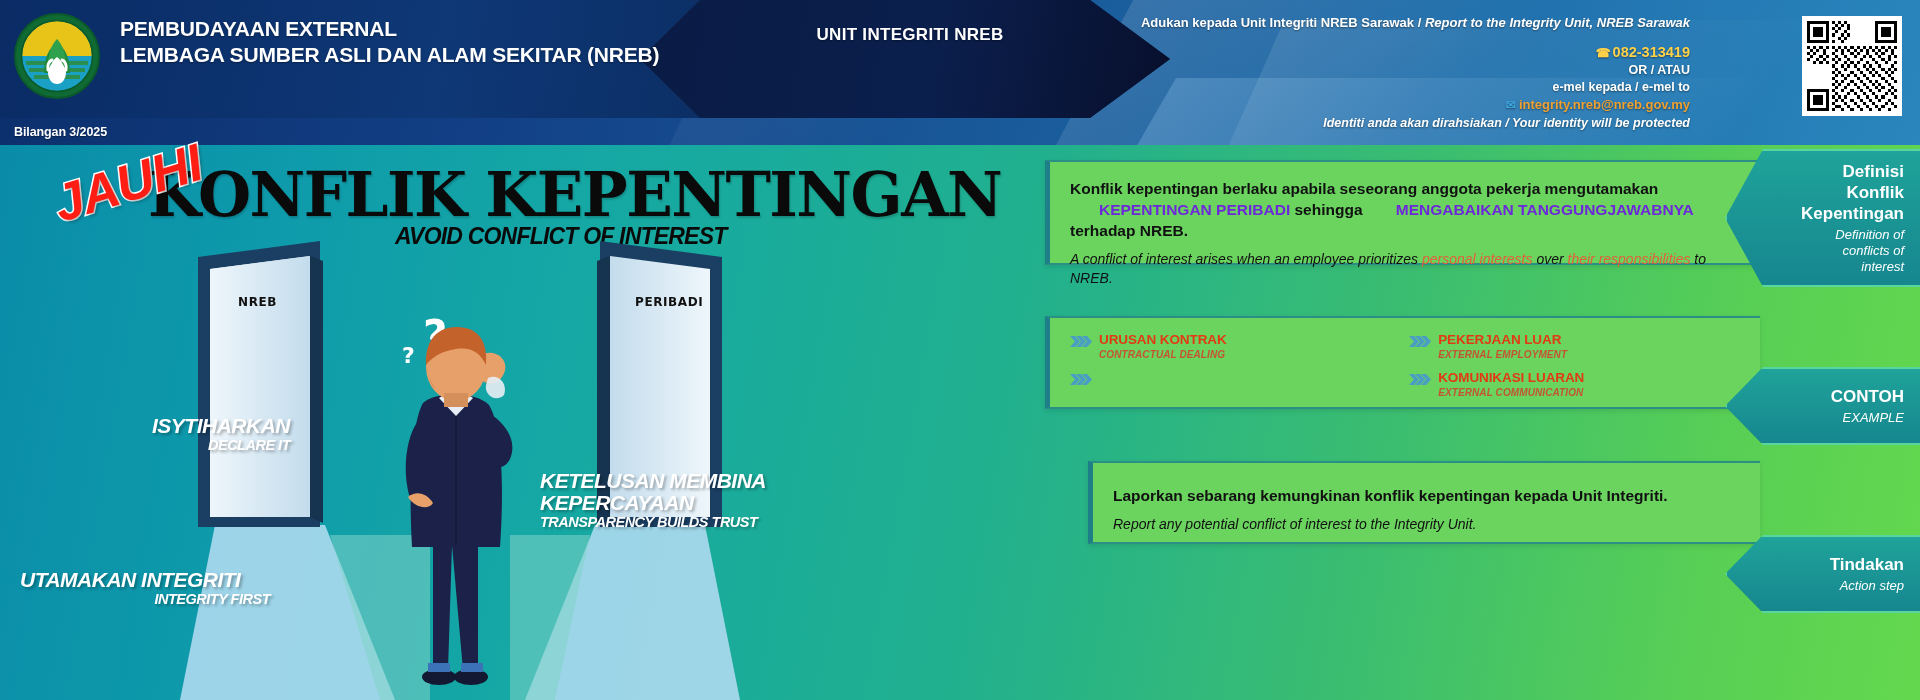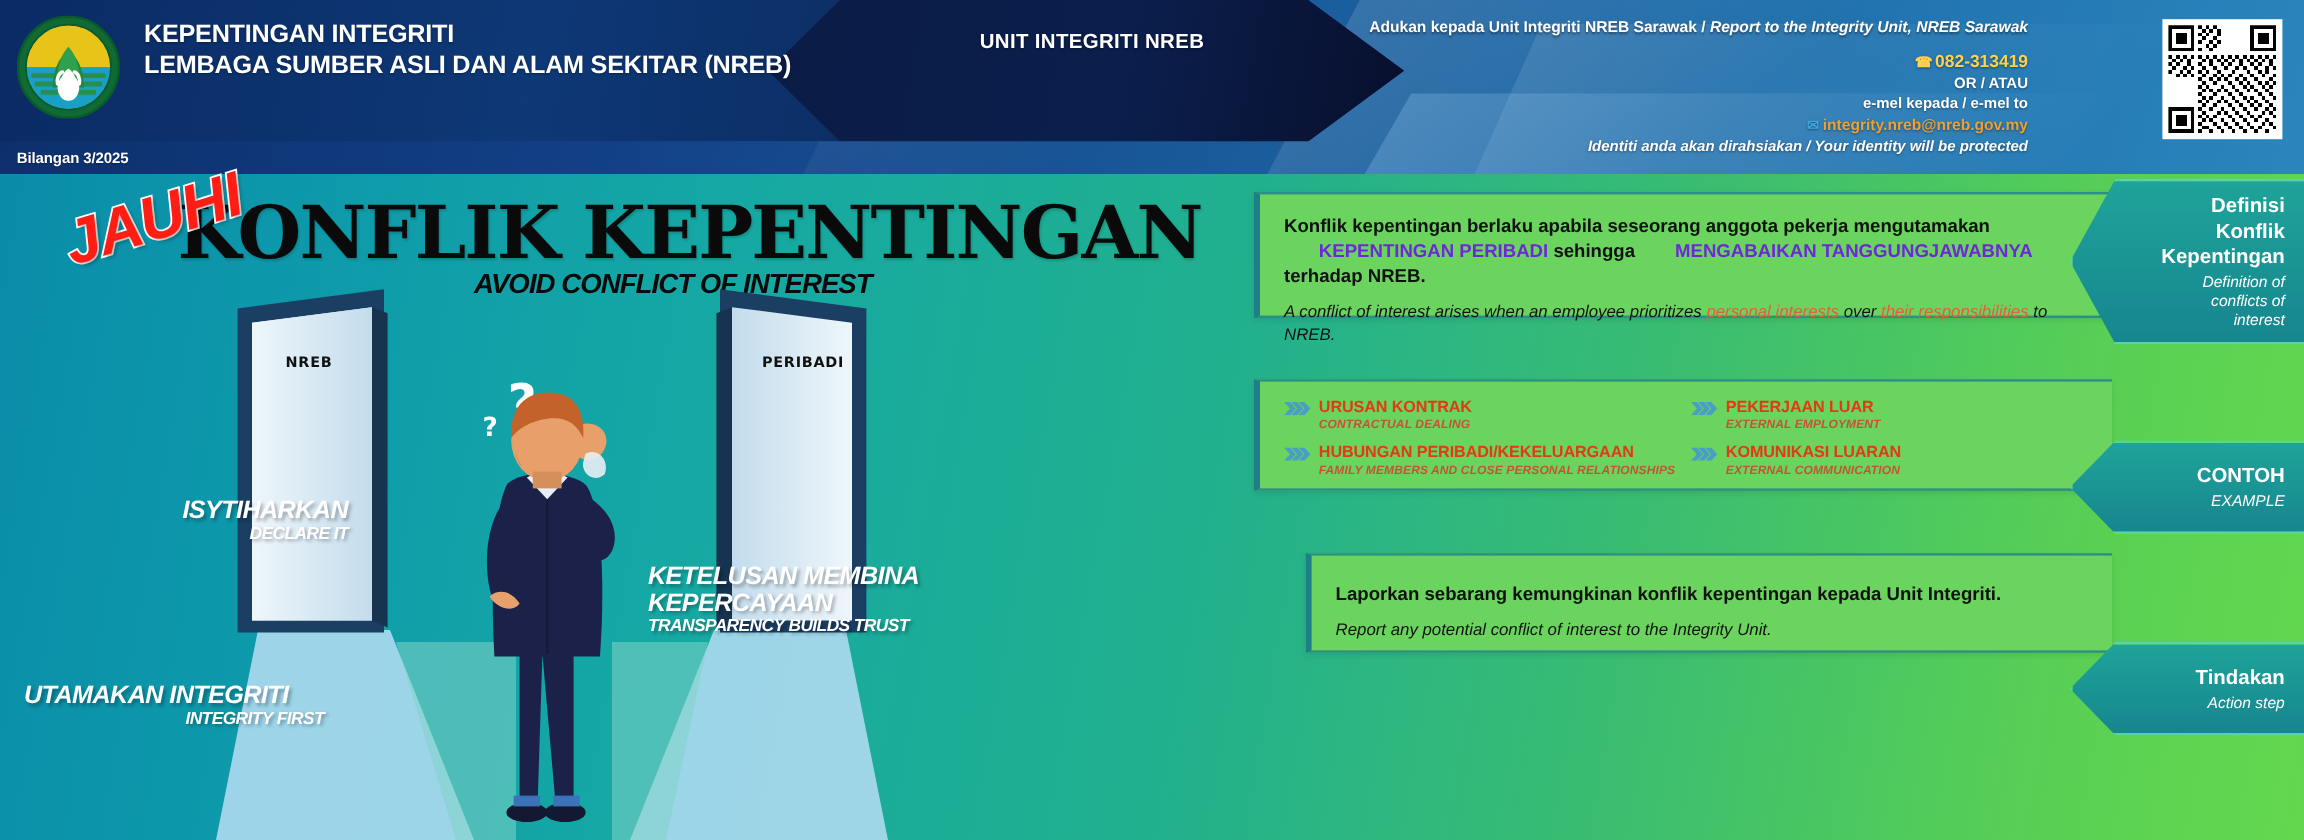--- a/index.html
+++ b/index.html
@@ -189,21 +189,21 @@
         <path d="M43 26c-6 6-9 16-9 26h18c0-10-3-20-9-26z" fill="#2fa04c"></path>
         <path d="M37 66c-2-10 0-18 6-22 6 4 8 12 6 22z" fill="#ffffff"></path>
         <ellipse cx="43" cy="60" rx="9" ry="11" fill="#ffffff"></ellipse>
         <path d="M34 57c-1-5 1-9 4-10M52 57c1-5-1-9-4-10" stroke="#fff" stroke-width="3" fill="none" stroke-linecap="round"></path>
         <circle cx="43" cy="43" r="42" fill="none" stroke="#0b5a2a" stroke-width="2"></circle>
         <circle cx="43" cy="43" r="35.5" fill="none" stroke="#0b5a2a" stroke-width="1.5"></circle>
       </svg>
     </div>
 
     <div class="org-block">
-      <div class="org-l1">KEPENTINGAN INTEGRITI</div>
+      <div class="org-l1">PEMBUDAYAAN EXTERNAL</div>
       <div class="org-l2">LEMBAGA SUMBER ASLI DAN ALAM SEKITAR (NREB)</div>
     </div>
 
     <div class="unit-title">UNIT INTEGRITI NREB</div>
 
     <div class="bilangan">Bilangan 3/2025</div>
 
     <div class="contact">
       <div class="c-line c-report">
         <span>Adukan kepada Unit Integriti NREB Sarawak</span>
@@ -420,24 +420,20 @@
             <div class="ex-item">
               <span class="chev">
                 <svg width="22" height="11" viewBox="0 0 22 11">
                     <g fill="#4a9ec4">
                   <path d="M0 0h5l5 5.5L5 11H0l5-5.5z"></path>
                       <path d="M6 0h5l5 5.5L11 11H6l5-5.5z"></path>
                       <path d="M12 0h5l5 5.5L17 11h-5l5-5.5z"></path>
                 </g>
                   </svg>
               </span>
-              <span>
-                <span class="ex-ttl">HUBUNGAN PERIBADI/KEKELUARGAAN</span>
-                <span class="ex-sub" style="display:block">FAMILY MEMBERS AND CLOSE PERSONAL RELATIONSHIPS</span>
-              </span>
             </div>
           </div>
           <div class="ex-col">
             <div class="ex-item">
               <span class="chev">
                 <svg width="22" height="11" viewBox="0 0 22 11">
                     <g fill="#4a9ec4">
                   <path d="M0 0h5l5 5.5L5 11H0l5-5.5z"></path>
                       <path d="M6 0h5l5 5.5L11 11H6l5-5.5z"></path>
                       <path d="M12 0h5l5 5.5L17 11h-5l5-5.5z"></path>

